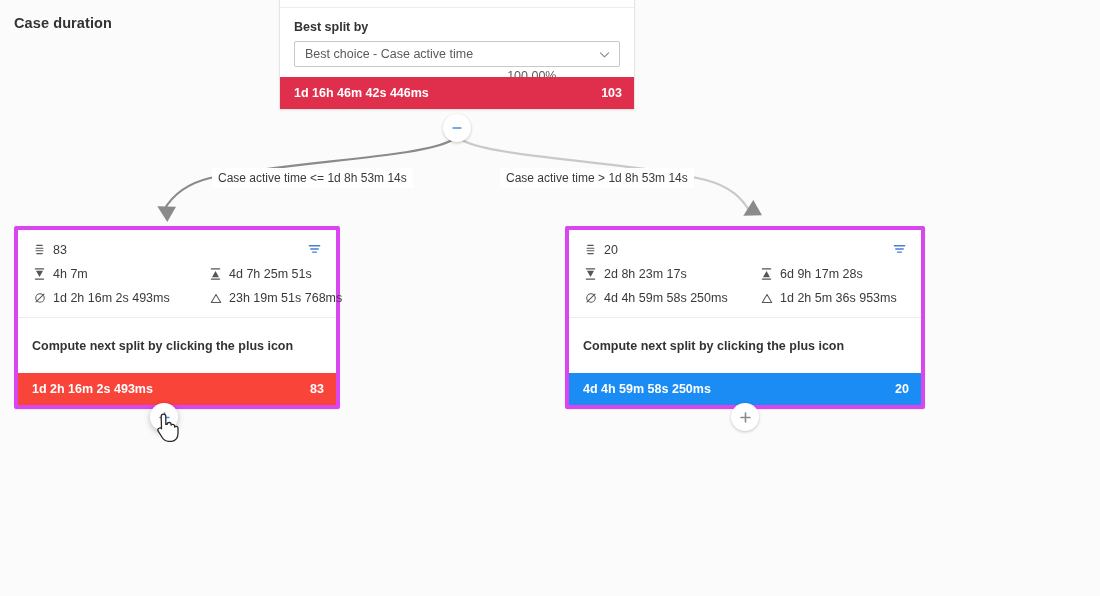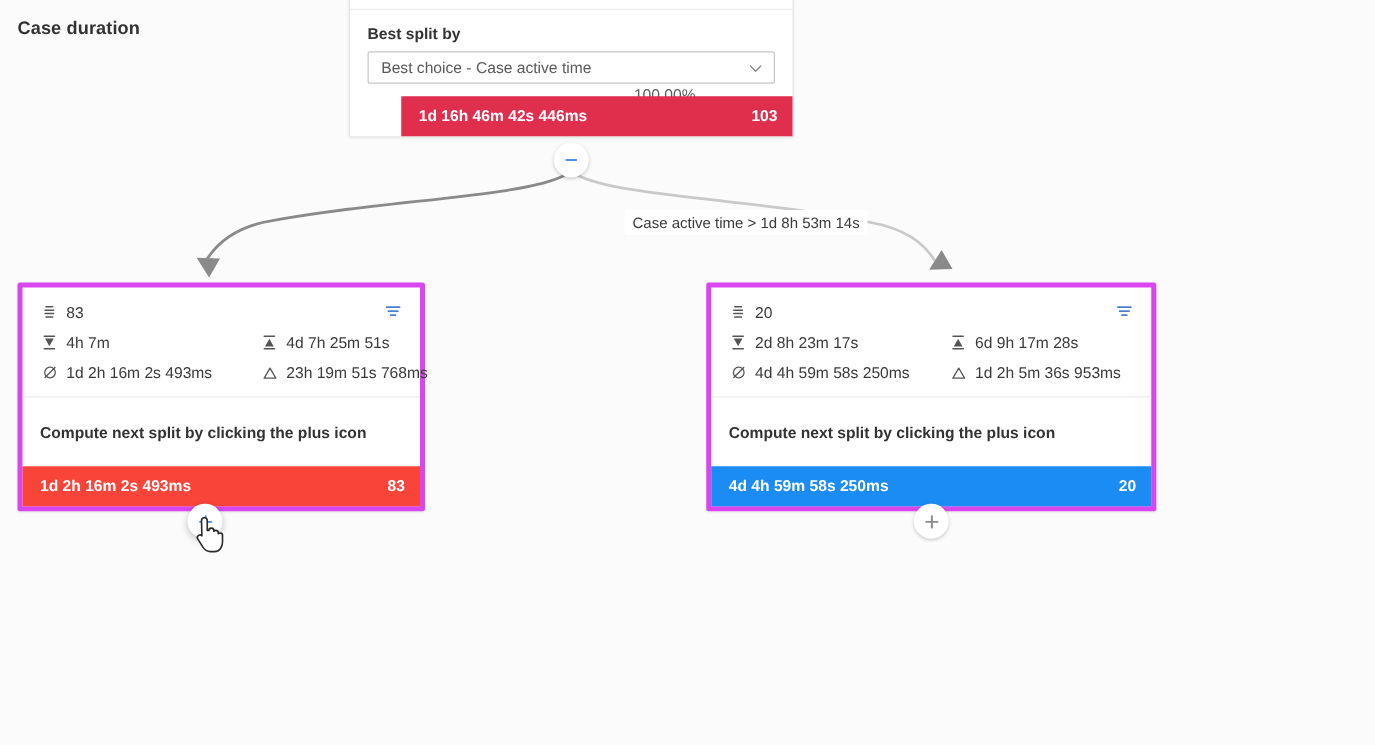--- a/index.html
+++ b/index.html
@@ -109,21 +109,21 @@
     color: #ffffff;
     white-space: nowrap;
   }
   .bar-count {
     margin-left: auto;
     font-size: 12.5px;
     font-weight: bold;
     color: #ffffff;
     white-space: nowrap;
   }
-  .bar-root { background: #e02e4d; margin-left: 41px; }
+  .bar-root { background: #e02e4d; }
   .bar-red  { background: #f9443a; }
   .bar-blue { background: #1b8cf3; }
 
   
   .toggle-btn {
     position: absolute;
     width: 28px;
     height: 28px;
     border-radius: 50%;
     background: #ffffff;
@@ -217,20 +217,21 @@
       <marker id="arrowhead" markerWidth="9" markerHeight="9" refX="4.5" refY="4.5" orient="auto">
         <path d="M0.5,0.5 L8.5,0.5 L4.5,8 Z" fill="#8a8a8a"></path>
       </marker>
     </defs>
 
     <path d="M452,140 C420,158 300,160 210,178 C185,184 172,196 164,210" stroke="#8a8a8a" stroke-width="2.2" fill="none" marker-end="url(#arrowhead)"></path>
 
     <path d="M462,140 C494,158 620,160 706,180 C731,187 742,198 750,212" stroke="#c9c9c9" stroke-width="2.2" fill="none" marker-end="url(#arrowhead)"></path>
   </svg>
 
+  <div class="edge-label" style="left:212px; top:168px;">Case active time &lt;= 1d 8h 53m 14s</div>
   <div class="edge-label" style="left:500px; top:168px;">Case active time &gt; 1d 8h 53m 14s</div>
 
   <div class="root-panel">
     <div class="root-panel-top"></div>
 
     <div class="split-section">
       <div class="split-label">Best split by</div>
 
       <div class="select-box">
         <span class="select-value">Best choice - Case active time</span>

